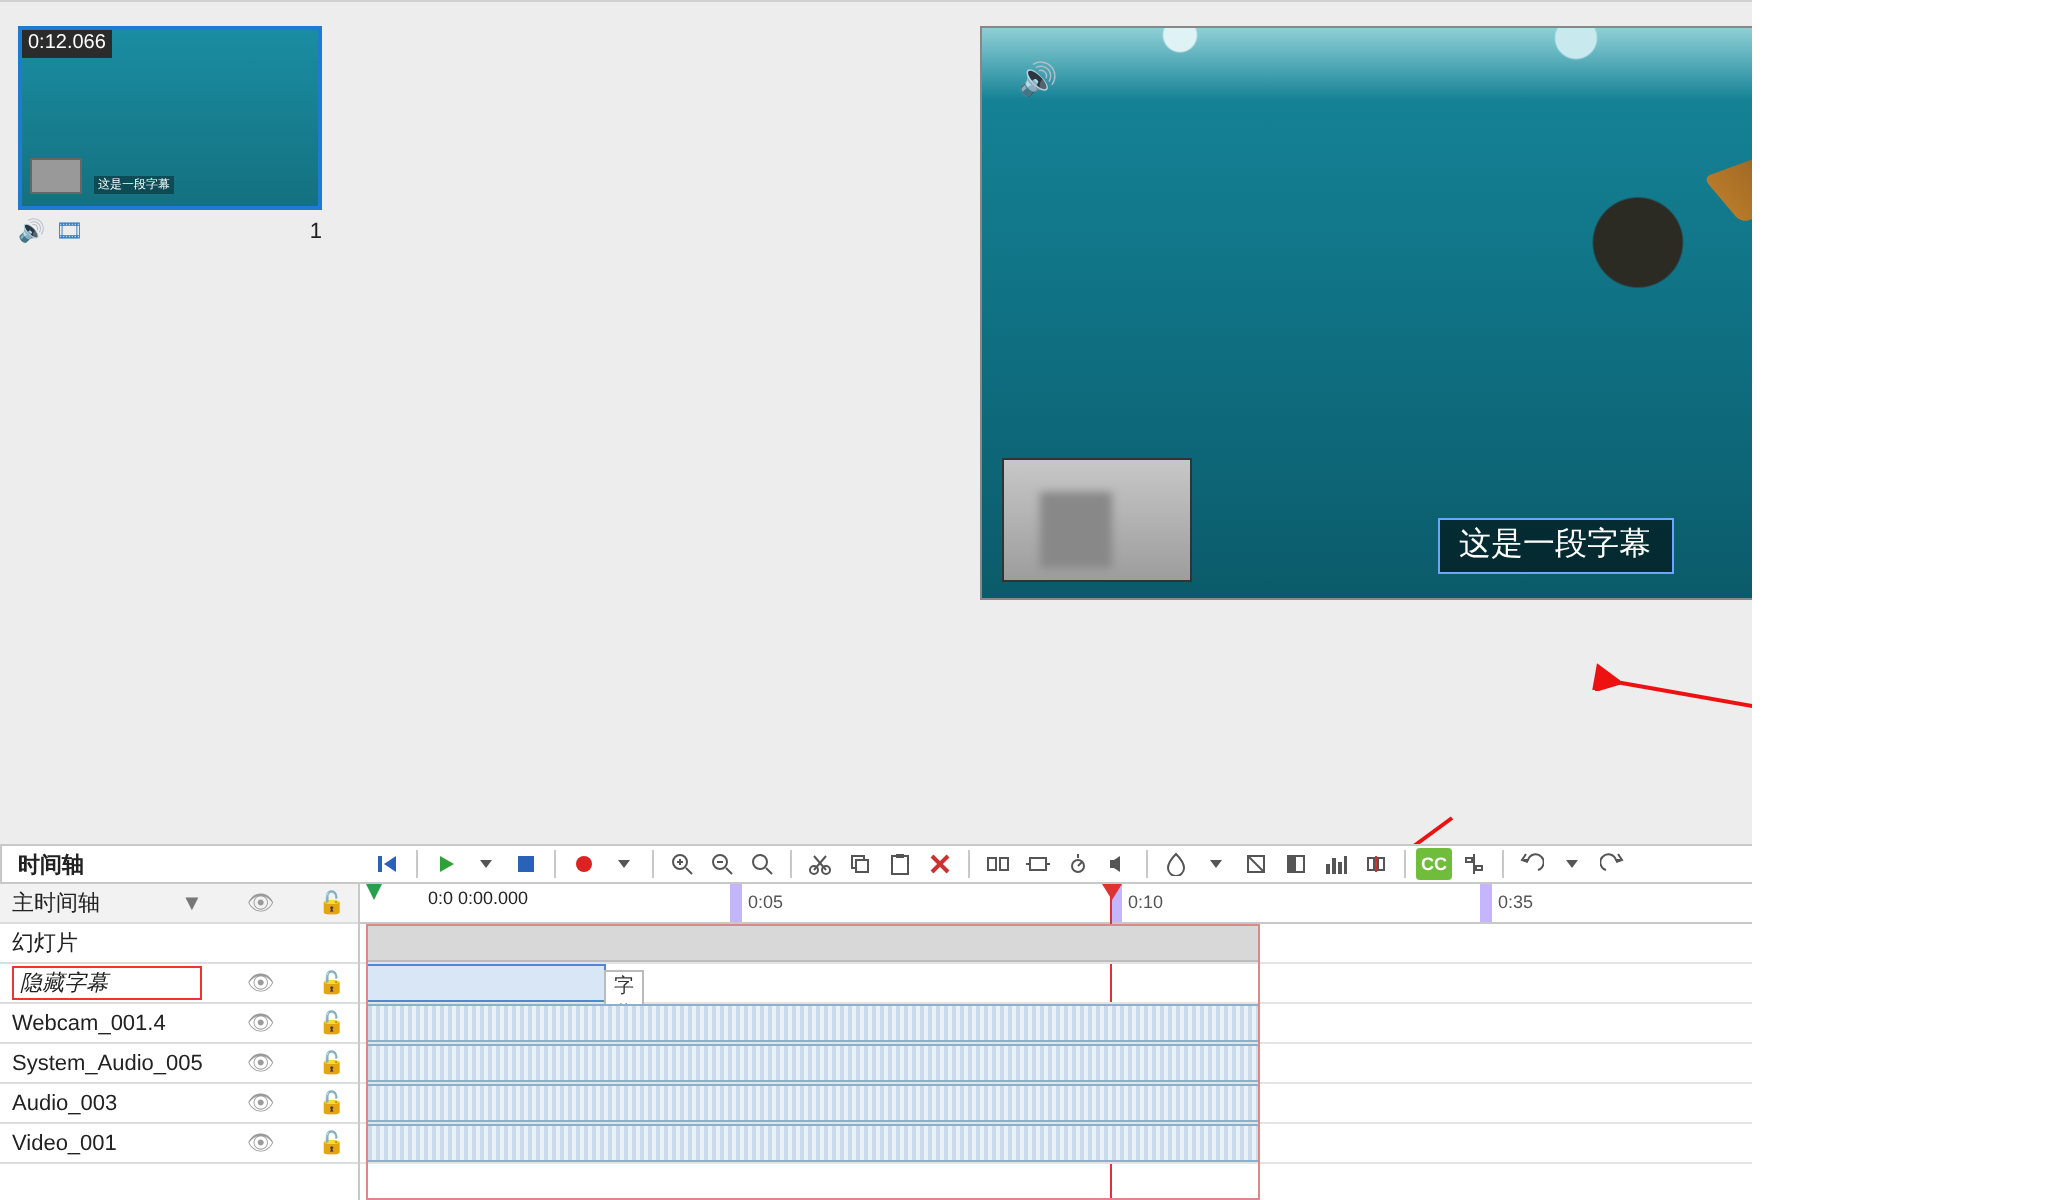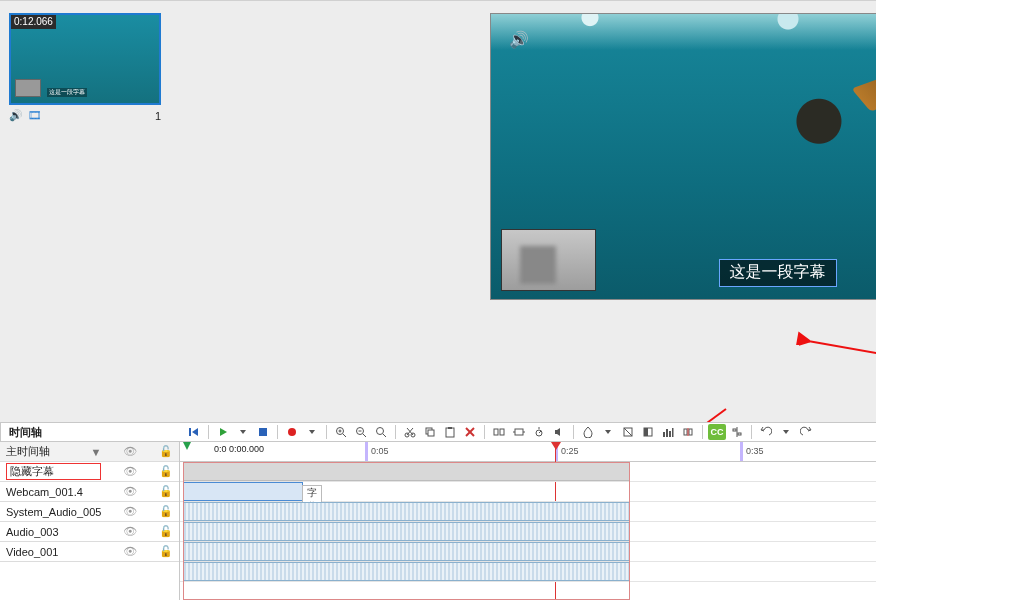--- a/index.html
+++ b/index.html
@@ -28,31 +28,31 @@
   .panel { position:absolute; left:0; top:422px; width:1024px; height:178px; background:#fff;border-radius:15px;}
   .panel-header { height:20px; border:1px solid #c8c8c8; display:flex; align-items:center;}
   .panel-title { padding:0 8px; font-size:11px; font-weight:bold; flex:0 0 180px;}
   .toolbar { display:flex; align-items:center; gap:2px; padding:0 4px; flex:1;}
   .tbtn { width:18px; height:16px; display:flex; align-items:center; justify-content:center; color:#3a3a3a; border-radius:2px; cursor:pointer;}
   .tbtn.green { background:#6fbd3b; color:#fff; font-weight:bold; font-size:9px;}
   .sep { width:1px; height:14px; background:#c8c8c8; margin:0 3px;}
   svg.ic { width:12px; height:12px; display:block; }
 
   .timebar { position:absolute; left:180px; top:20px; height:20px; right:0; border-bottom:1px solid #c8c8c8; font-size:9px; color:#555;}
-  .timebar .tick { position:absolute; top:0; height:100%; border-left:3px solid #c4b5fd; padding-left:3px; line-height:18px;}
+  .timebar .tick { position:absolute; top:0; height:100%; border-left:6px solid #c4b5fd; padding-left:3px; line-height:18px;}
   .timebar .play-cur { position:absolute; left:6px; top:2px; font-size:9px; color:#222;padding-left:28px;}
 
   .track-col { position:absolute; left:0; top:20px; width:180px; bottom:0; border-right:1px solid #c8c8c8;}
   .track-head { height:20px; display:flex; align-items:center; border-bottom:1px solid #dcdcdc; padding:0 6px; gap:22px; background:#fff;}
   .track-head.master{ background:#f2f2f2;}
   .track-head .name{ flex:1; white-space:nowrap; overflow:hidden;}
   .track-head .eye, .track-head .lock{ color:#9a9a9a; cursor:pointer;}
   .track-head .down{ color:#777;}
   .track-head.highlight{ background:#fff; }
-  .track-head.highlight .name{ border:1px solid #e33; padding:0 3px; }
+  .track-head.highlight .name{ border:1px solid #e33; padding:0 3px;font-style:italic; }
 
   .track-area { position:absolute; left:180px; top:40px; right:0; bottom:0;}
   .row { height:20px; border-bottom:1px solid #e4e4e4; position:relative;}
   .clip { position:absolute; top:0; bottom:0; background:#f5f5f5; border:1px solid #bcbcbc;}
   .clip.audio { background:repeating-linear-gradient(90deg,#c9dbea 0 2px,#eaf2f8 2px 4px); border-color:#8ab0cd;}
   .clip.sel { border:1px solid #4a8bd4; background:#d8e6f5;}
   .clip .lab { position:absolute; left:4px; top:2px; font-size:10px; color:#333; background:#fff; border:1px solid #bbb; padding:0 4px;}
   .playhead { position:absolute; left:375px; top:-20px; bottom:0; width:0; border-left:1px solid #d33;}
   .playhead::before{ content:""; position:absolute; left:-5px; top:0; width:10px; height:8px; background:#d33; clip-path:polygon(0 0,100% 0,50% 100%);}
   .playmark { position:absolute; left:3px; top:-20px; width:8px; height:8px; background:#27a04b; clip-path:polygon(0 0,100% 0,50% 100%);}
@@ -281,32 +281,35 @@
               <path d="M3 9 A4 4 0 1 1 8 4 L10 4" fill="none" stroke="#555"></path>
               <path d="M9 1 L11 4 L8 5" fill="none" stroke="#555"></path>
             </svg>
           </div>
     </div>
   </div>
 
   <div class="timebar">
     <span class="play-cur">0:0 0:00.000</span>
     <div class="tick" style="left:185px">0:05</div>
-    <div class="tick" style="left:375px">0:25</div>
+    <div class="tick" style="left:375px">0:10</div>
     <div class="tick" style="left:560px">0:35</div>
     <div class="tick" style="left:745px">23:20</div>
   </div>
 
   <div class="track-col">
     <div class="track-head master">
       <span class="name">主时间轴</span>
       <span class="down">▼</span>
       <span class="eye">👁</span>
       <span class="lock">🔓</span>
     </div>
+    <div class="track-head">
+      <span class="name">幻灯片</span>
+    </div>
     <div class="track-head highlight">
       <span class="name">隐藏字幕</span>
       <span class="eye">👁</span>
       <span class="lock">🔓</span>
     </div>
     <div class="track-head">
       <span class="name">Webcam_001.4</span>
       <span class="eye">👁</span>
       <span class="lock">🔓</span>
     </div>

